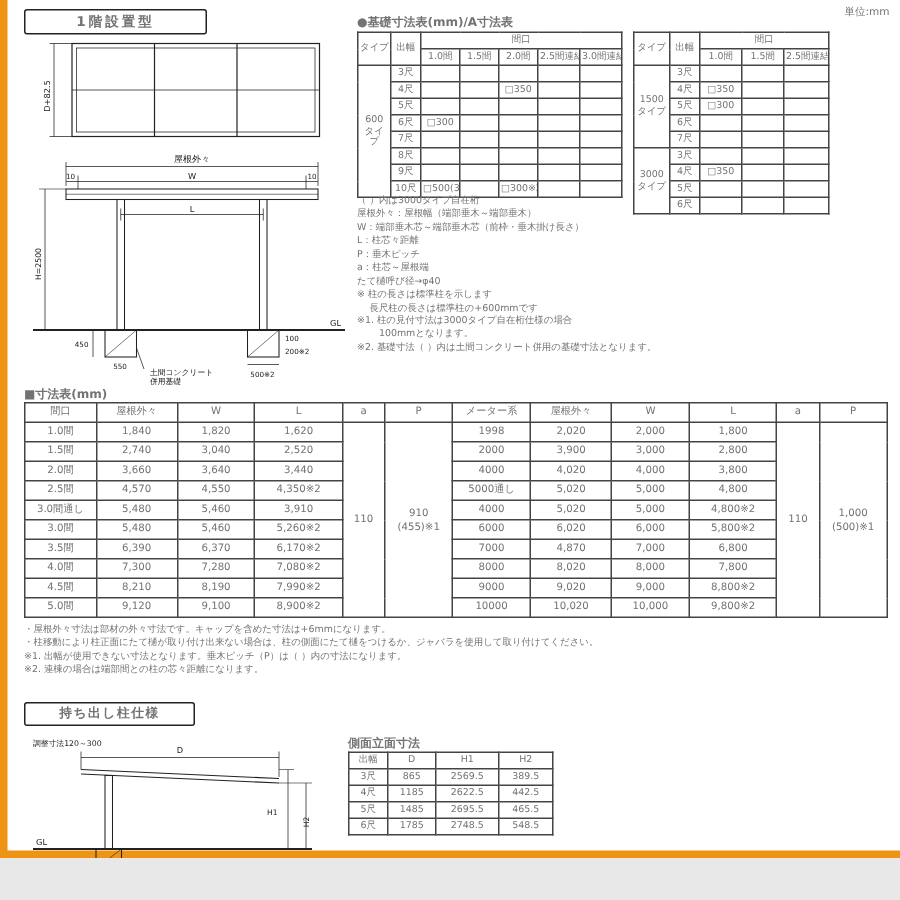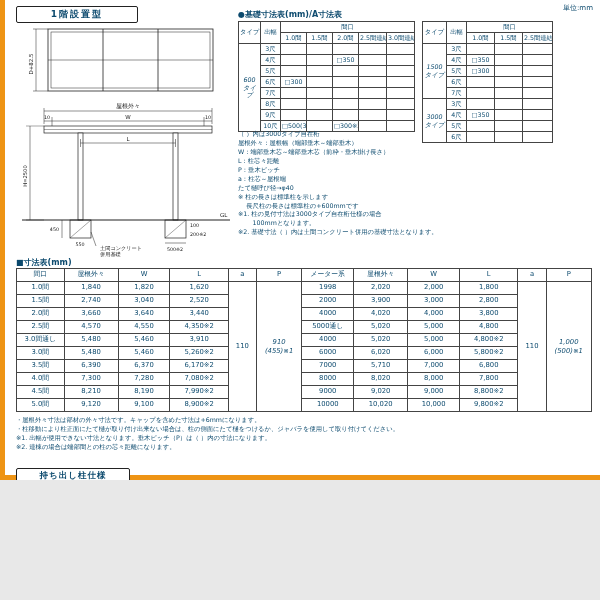--- a/index.html
+++ b/index.html
@@ -1,30 +1,30 @@
 <!DOCTYPE html>
 <html><head>
 <meta charset="utf-8">
 <style>
   html,body{margin:0;padding:0;background:#e8e8e8;}
-  .page{position:relative;width:600px;height:480px;background:#ffffff;
-        font-family:"DejaVu Sans","Liberation Sans",sans-serif;color:#0c4a6e;overflow:hidden;}
+  .page{position:relative;width:600px;height:572px;background:#ffffff;
+        font-family:"DejaVu Sans","Liberation Sans",sans-serif;color:#737373;overflow:hidden;}
   .edge-left{position:absolute;left:0;top:0;width:5px;height:600px;background:#ee9414;}
   .edge-bottom{position:absolute;left:0;bottom:0;width:600px;height:5px;background:#ee9414;}
   .unit{position:absolute;top:3px;right:7px;font-size:7px;}
   .titlebox{position:absolute;border:1.5px solid #222;border-radius:2px;background:#fff;
             display:flex;align-items:center;justify-content:center;font-weight:bold;}
   .type-box{left:16px;top:6px;width:120px;height:15px;font-size:9px;letter-spacing:2px;}
   .cant-box{left:16px;top:468px;width:112px;height:14px;font-size:8.5px;letter-spacing:1px;}
   .sec-title{position:absolute;font-size:8px;font-weight:bold;}
   table{border-collapse:collapse;table-layout:fixed;background:#fff;position:absolute;}
   th,td{border:0.6px solid #444;font-size:6.3px;font-weight:normal;padding:0 1px;
         text-align:center;height:10px;overflow:hidden;white-space:nowrap;line-height:1.1;}
   th{font-size:6.3px;}
-  .ml{white-space:pre-line;line-height:1.2;font-style:italic;}
+  .ml{white-space:pre-line;line-height:1.2;}
   .dim-table td,.dim-table th{font-size:6.8px;height:12px;}
   .notes{position:absolute;font-size:6.3px;line-height:1.42;}
   .notes div{white-space:nowrap;}
   .bottom-note{position:absolute;left:16px;top:586px;font-size:6.5px;font-weight:bold;}
   svg{position:absolute;}
   svg text{font-family:"DejaVu Sans","Liberation Sans",sans-serif;fill:#1a1a1a;}
 </style>
 </head>
 <body>
 
@@ -392,21 +392,21 @@
       <td>6,020</td>
       <td>6,000</td>
       <td>5,800※2</td>
     </tr>
     <tr>
       <td>3.5間</td>
       <td>6,390</td>
       <td>6,370</td>
       <td>6,170※2</td>
       <td>7000</td>
-      <td>5,710</td>
+      <td>4,870</td>
       <td>7,000</td>
       <td>6,800</td>
     </tr>
     <tr>
       <td>4.0間</td>
       <td>7,300</td>
       <td>7,280</td>
       <td>7,080※2</td>
       <td>8000</td>
       <td>8,020</td>

